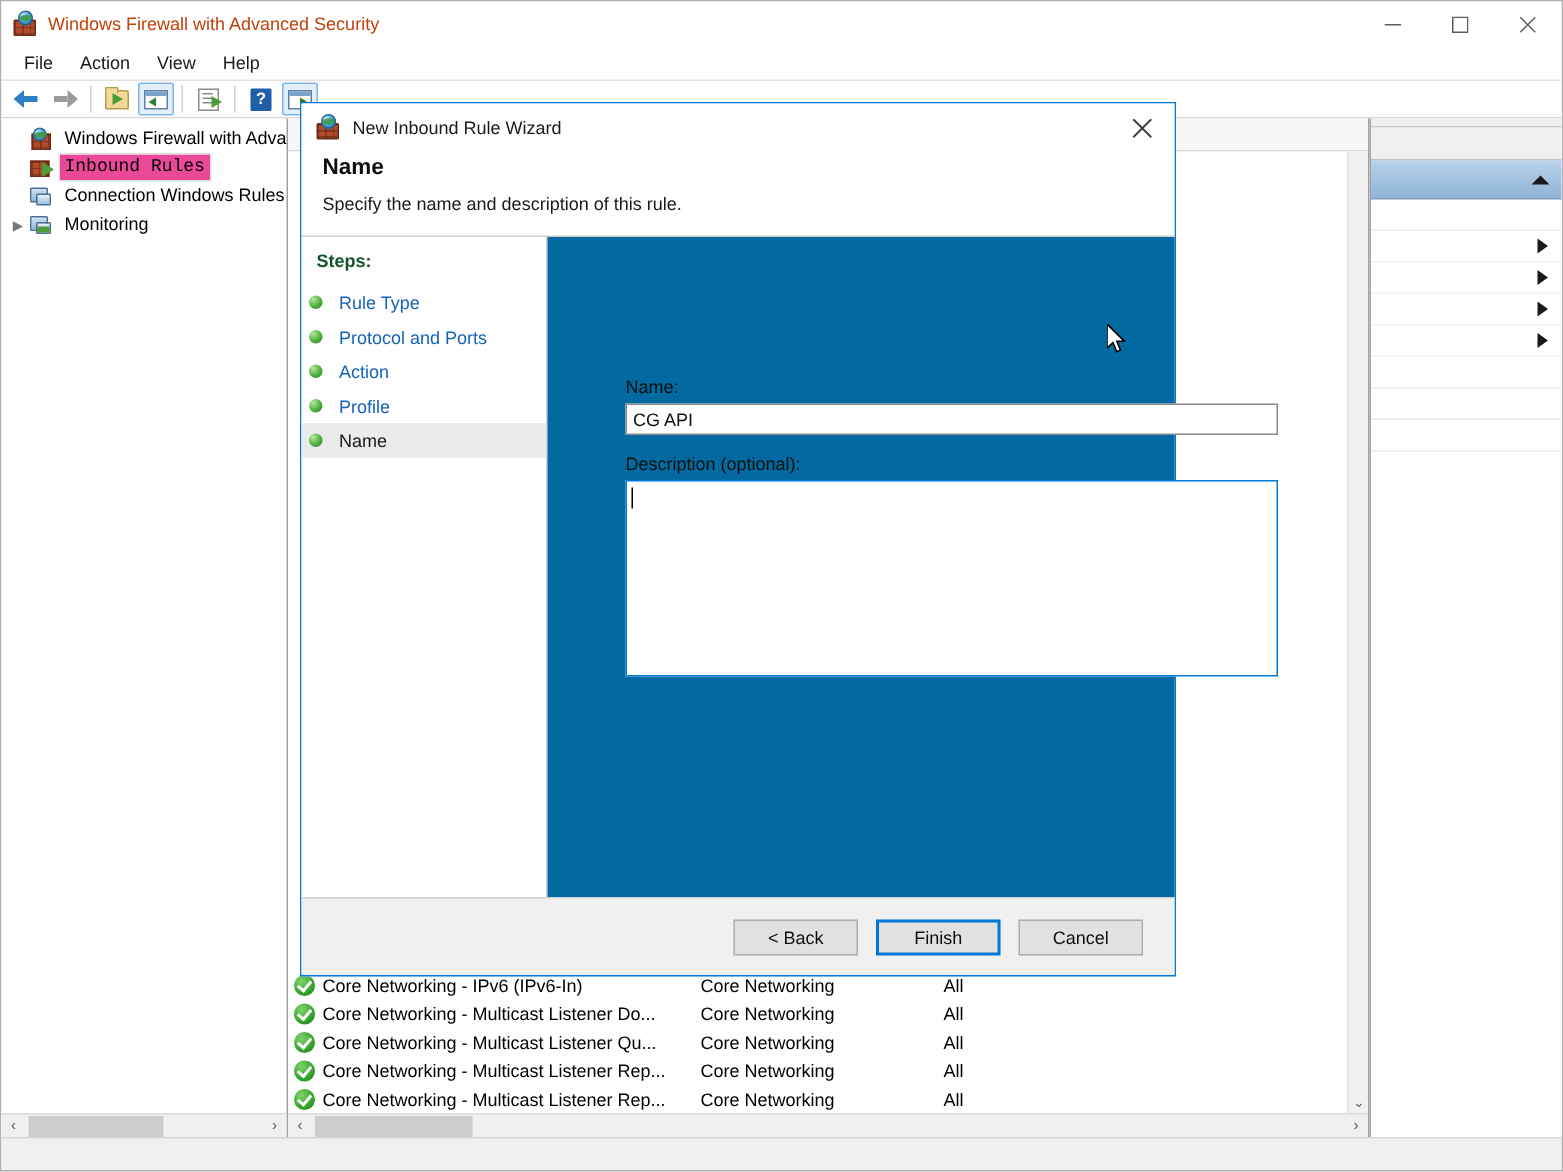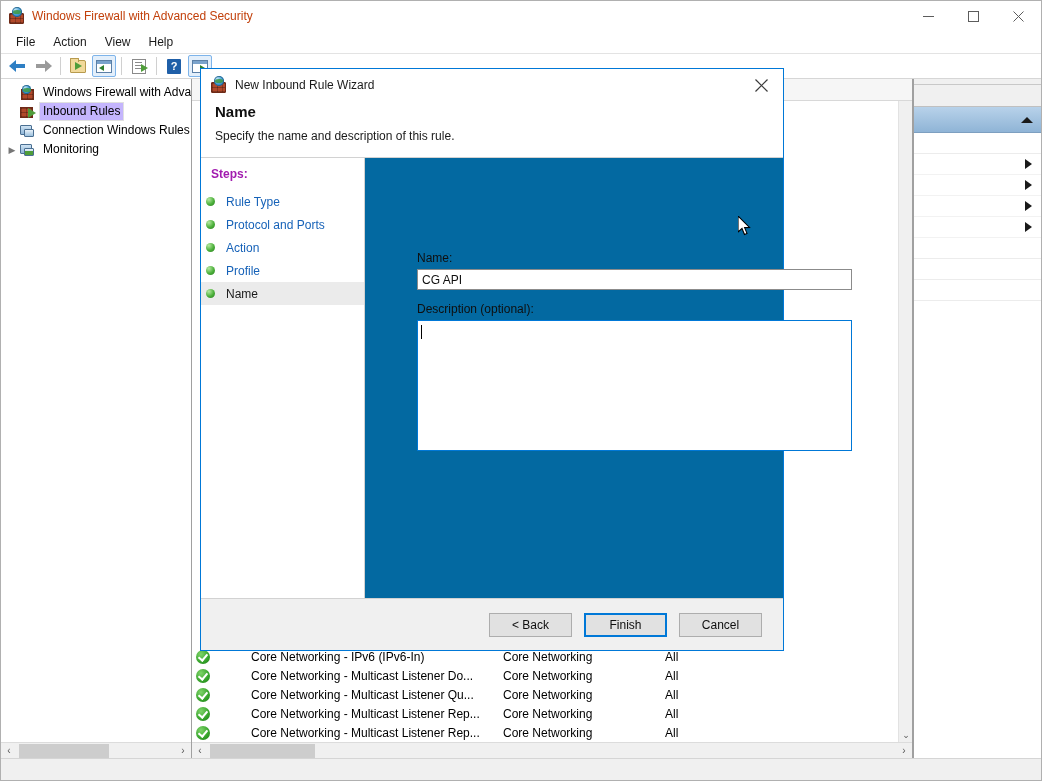--- a/index.html
+++ b/index.html
@@ -243,22 +243,23 @@
   }
   .tree-row {
     height: 19px;
     display: flex;
     align-items: center;
     padding-left: 4px;
     white-space: nowrap;
     font-size: 12px;
   }
   .tree-row.selected .tree-label {
-    background: #c4b5fd;
+    background: #ec4899;
     outline: 1px solid #e0e0e0;
+    font-family: Liberation Mono, monospace;
   }
   .tree-chevron {
     width: 14px; height: 14px;
     display: flex; align-items: center; justify-content: center;
     color: #767676;
     font-size: 9px;
     flex: 0 0 auto;
   }
   .tree-icon { width: 16px; height: 16px; margin-right: 5px; position: relative; flex: 0 0 auto; }
   .tree-label { padding: 1px 3px; line-height: 15px; }
@@ -343,21 +344,21 @@
   }
   .shield-ico::after {
     content: "";
     position: absolute;
     left: 4px; top: 2px;
     width: 4px; height: 7px;
     border: solid #ffffff;
     border-width: 0 2px 2px 0;
     transform: rotate(40deg);
   }
-  .rule-name  { width: 252px; overflow: hidden; text-overflow: ellipsis; margin-left: 36px; }
+  .rule-name  { width: 252px; overflow: hidden; text-overflow: ellipsis; }
   .rule-group { width: 162px; overflow: hidden; }
   .rule-prof  { width: 60px; }
 
   
   #center-vscroll {
     position: absolute;
     right: 0; top: 0; bottom: 0;
     width: 14px;
     background: #f0f0f0;
     border-left: 1px solid #e2e2e2;
@@ -521,21 +522,21 @@
     width: 164px;
     background: #ffffff;
     border-right: 1px solid #d2d2d2;
     flex: 0 0 auto;
     padding-top: 9px;
   }
   #wiz-steps .steps-title {
     font-size: 12px;
     font-weight: bold;
     padding: 0 0 9px 10px;
-    color: #a21caf;
+    color: #14532d;
   }
   .step-row {
     height: 23px;
     display: flex;
     align-items: center;
     padding-left: 5px;
     font-size: 12px;
   }
   .step-row.current { background: #ebebeb; }
   .step-bullet {

